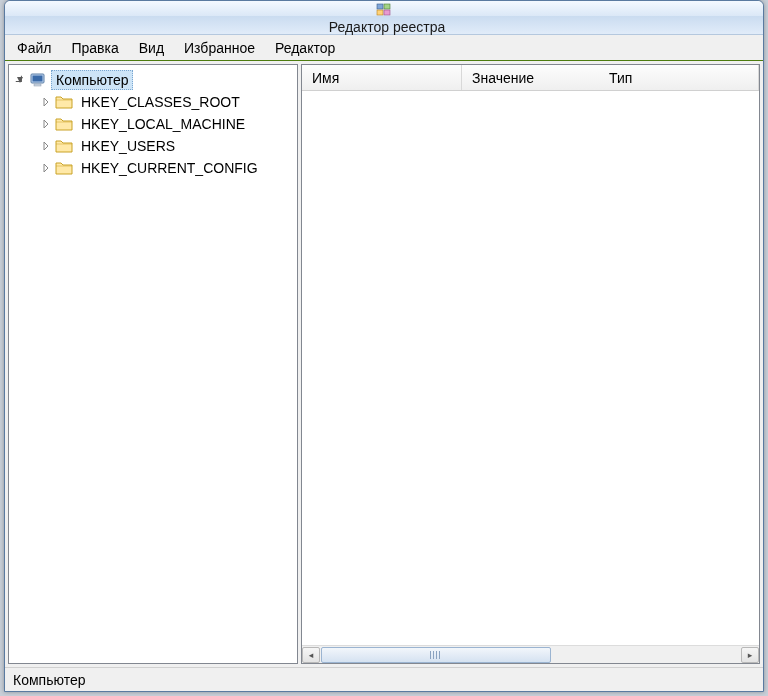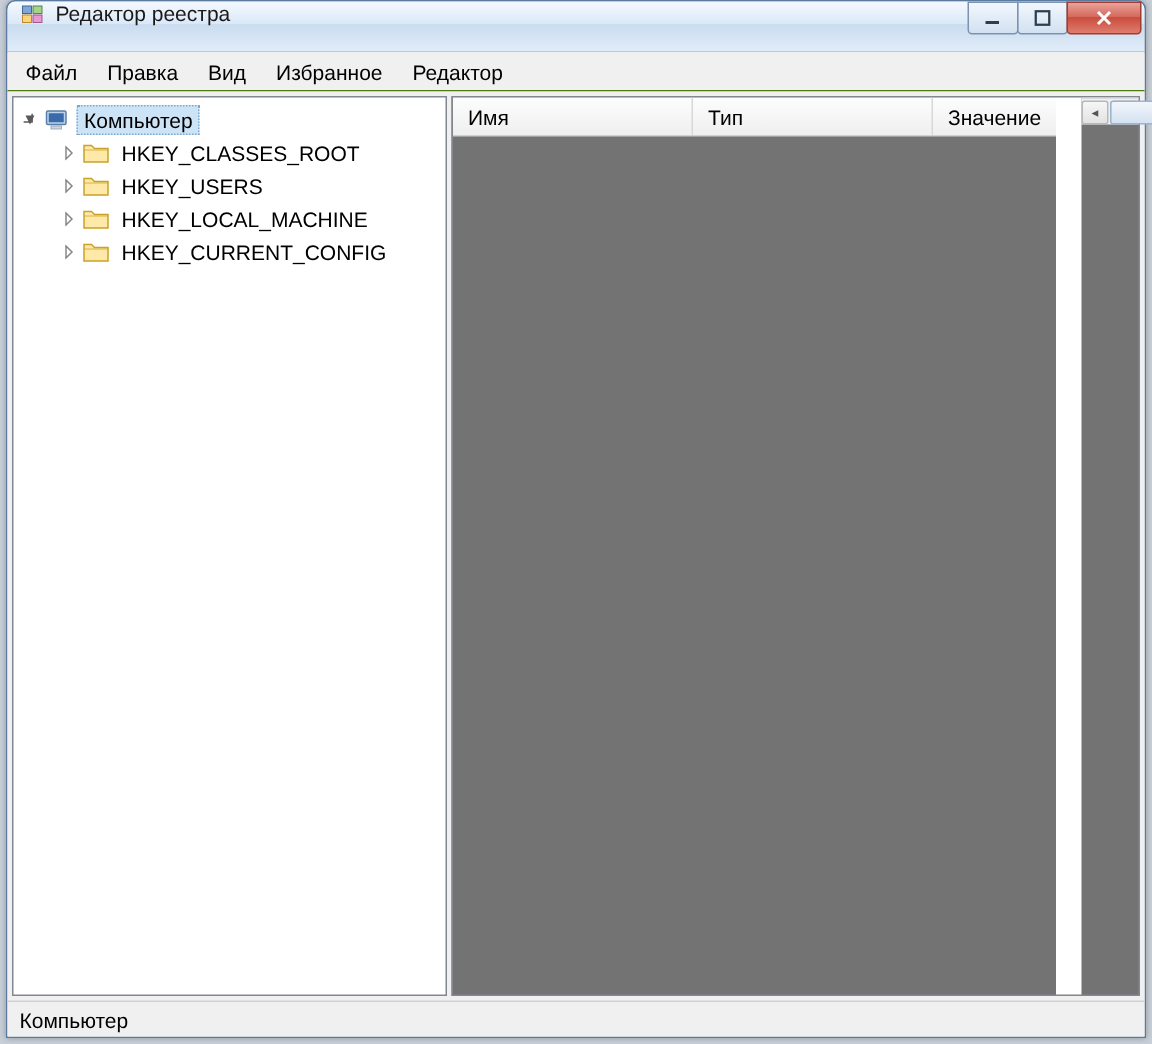--- a/index.html
+++ b/index.html
@@ -24,21 +24,23 @@
       display: flex;
       flex-direction: column;
       box-shadow: 0 0 4px rgba(0,0,0,0.3);
     }
     .titlebar {
       height: 34px;
       background: linear-gradient(to bottom, #f4f9ff 0%, #dbe8f7 45%, #cadcf0 46%, #e1ecf9 100%);
       border-bottom: 1px solid #b5c8de;
       border-radius: 6px 6px 0 0;
       display: flex;
+      align-items: center;
       padding: 0 2px 0 8px;
+      flex-direction: column;
     }
     .titlebar .app-icon {
       width: 18px;
       height: 18px;
       margin-right: 6px;
       display: flex;
       align-items: center;
       justify-content: center;
     }
     .titlebar .title-text {
@@ -89,24 +91,24 @@
     }
     .tree-pane {
       width: 290px;
       background: #fff;
       border: 1px solid #828790;
       overflow: auto;
       padding: 4px 2px;
     }
     .list-pane {
       flex: 1;
-      background: #737373;
+      background: #f9a8d4;
       border: 1px solid #828790;
       display: flex;
-      flex-direction: row;
+      flex-direction: column;
       min-width: 0;
     }
     .col-headers {
       height: 26px;
       display: flex;
       background: linear-gradient(to bottom, #fdfdfd, #efefef);
       border-bottom: 1px solid #d0d0d0;
     }
     .col-header {
       border-right: 1px solid #d8d8d8;
@@ -289,57 +291,57 @@
             <svg width="10" height="10" viewBox="0 0 10 10">
               <path d="M3 1 L7 5 L3 9 Z" fill="#fff" stroke="#888"></path>
             </svg>
           </span>
         <span class="node-icon">
             <svg width="18" height="16" viewBox="0 0 18 16">
               <path d="M1 3 L6 3 L8 5 L17 5 L17 14 L1 14 Z" fill="#ffe9a8" stroke="#c9a227"></path>
               <path d="M1 6 L17 6" stroke="#c9a227" stroke-width="0.5"></path>
             </svg>
           </span>
-        <span class="node-label">HKEY_USERS</span>
+        <span class="node-label">HKEY_LOCAL_MACHINE</span>
       </div>
       <div class="tree-node child">
         <span class="expander">
             <svg width="10" height="10" viewBox="0 0 10 10">
               <path d="M3 1 L7 5 L3 9 Z" fill="#fff" stroke="#888"></path>
             </svg>
           </span>
         <span class="node-icon">
             <svg width="18" height="16" viewBox="0 0 18 16">
               <path d="M1 3 L6 3 L8 5 L17 5 L17 14 L1 14 Z" fill="#ffe9a8" stroke="#c9a227"></path>
               <path d="M1 6 L17 6" stroke="#c9a227" stroke-width="0.5"></path>
             </svg>
           </span>
-        <span class="node-label">HKEY_LOCAL_MACHINE</span>
+        <span class="node-label">HKEY_USERS</span>
       </div>
       <div class="tree-node child">
         <span class="expander">
             <svg width="10" height="10" viewBox="0 0 10 10">
               <path d="M3 1 L7 5 L3 9 Z" fill="#fff" stroke="#888"></path>
             </svg>
           </span>
         <span class="node-icon">
             <svg width="18" height="16" viewBox="0 0 18 16">
               <path d="M1 3 L6 3 L8 5 L17 5 L17 14 L1 14 Z" fill="#ffe9a8" stroke="#c9a227"></path>
               <path d="M1 6 L17 6" stroke="#c9a227" stroke-width="0.5"></path>
             </svg>
           </span>
         <span class="node-label">HKEY_CURRENT_CONFIG</span>
       </div>
     </div>
 
     <div class="list-pane">
       <div class="col-headers">
         <div class="col-header c1">Имя</div>
+        <div class="col-header c3">Значение</div>
         <div class="col-header c2">Тип</div>
-        <div class="col-header c3">Значение</div>
       </div>
       <div class="list-body"></div>
       <div class="h-scrollbar">
         <div class="sb-btn">◂</div>
         <div class="sb-track">
           <div class="sb-thumb">
               <div class="sb-grip"></div>
             </div>
         </div>
         <div class="sb-btn">▸</div>

